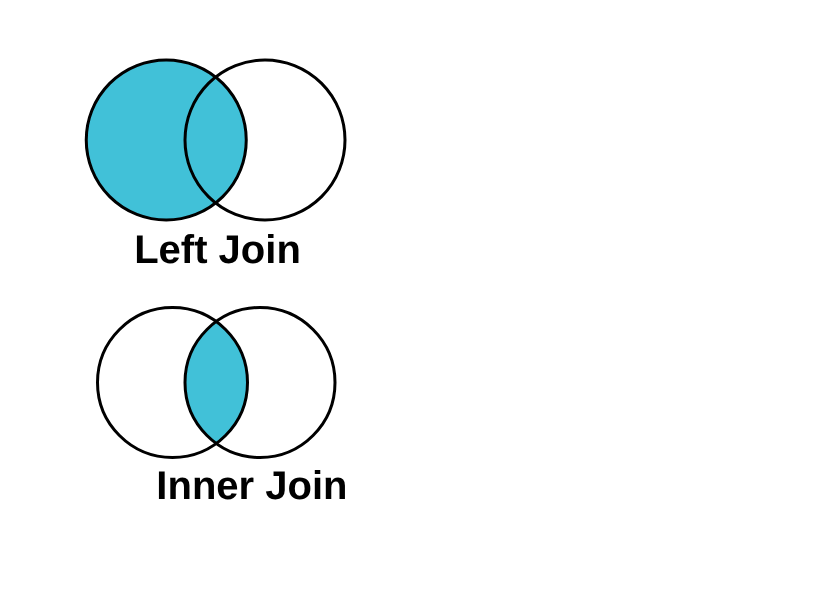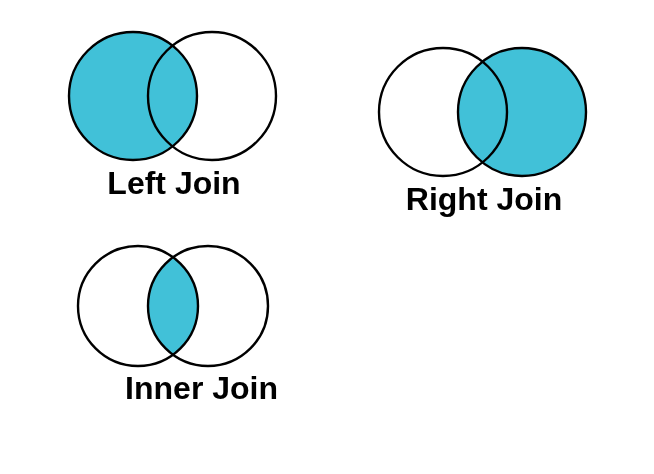--- a/index.html
+++ b/index.html
@@ -31,21 +31,21 @@
     font-size: 32px;
     line-height: 34px;
     font-weight: bold;
     color: #000000;
     text-align: center;
     white-space: nowrap;
   }
   .venn-label span {
     display: block;
   }
-  #fig-left-join       { left: 58px;  top: 24px;  width: 232px; }
+  #fig-left-join       { left: 58px;  top: 40px;  width: 232px; }
   #fig-right-join      { left: 368px; top: 40px;  width: 232px; }
   #fig-inner-join      { left: 68px;  top: 236px; width: 210px; align-items: flex-end; }
   #fig-full-outer-join { left: 375px; top: 236px; width: 208px; }
 </style>
 </head>
 <body>
 
 <div class="canvas">
 
   <figure class="venn" id="fig-left-join">
@@ -54,32 +54,20 @@
       <circle cx="154" cy="72" r="64" stroke="none" fill="#ffffff"></circle>
       <path d="M 114.5 21.64 A 64 64 0 0 1 114.5 122.36 A 64 64 0 0 1 114.5 21.64 Z" stroke="none" fill="#41C1D8"></path>
       <circle cx="75" cy="72" r="64" fill="none" stroke-width="2.4" stroke="#000000"></circle>
       <circle cx="154" cy="72" r="64" fill="none" stroke-width="2.4" stroke="#000000"></circle>
     </svg>
     <figcaption class="venn-label">
       <span>Left Join</span>
     </figcaption>
   </figure>
 
-  <figure class="venn" id="fig-right-join">
-    <svg class="venn-svg" width="232" height="140" viewBox="0 0 232 140">
-      <circle cx="75" cy="72" r="64" stroke="none" fill="#ffffff"></circle>
-      <circle cx="154" cy="72" r="64" stroke="none" fill="#41C1D8"></circle>
-      <path d="M 114.5 21.64 A 64 64 0 0 1 114.5 122.36 A 64 64 0 0 1 114.5 21.64 Z" stroke="none" fill="#41C1D8"></path>
-      <circle cx="75" cy="72" r="64" fill="none" stroke-width="2.4" stroke="#000000"></circle>
-      <circle cx="154" cy="72" r="64" fill="none" stroke-width="2.4" stroke="#000000"></circle>
-    </svg>
-    <figcaption class="venn-label">
-      <span>Right Join</span>
-    </figcaption>
-  </figure>
 
   <figure class="venn" id="fig-inner-join">
     <svg class="venn-svg" width="210" height="133" viewBox="0 0 210 133">
       <circle cx="70" cy="70" r="60" stroke="none" fill="#ffffff"></circle>
       <circle cx="140" cy="70" r="60" stroke="none" fill="#ffffff"></circle>
       <path d="M 105 21.27 A 60 60 0 0 1 105 118.73 A 60 60 0 0 1 105 21.27 Z" stroke="none" fill="#41C1D8"></path>
       <circle cx="70" cy="70" r="60" fill="none" stroke-width="2.4" stroke="#000000"></circle>
       <circle cx="140" cy="70" r="60" fill="none" stroke-width="2.4" stroke="#000000"></circle>
     </svg>
     <figcaption class="venn-label">

